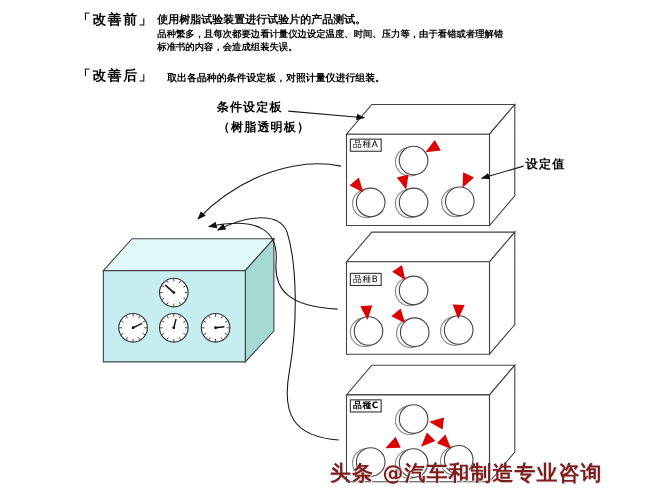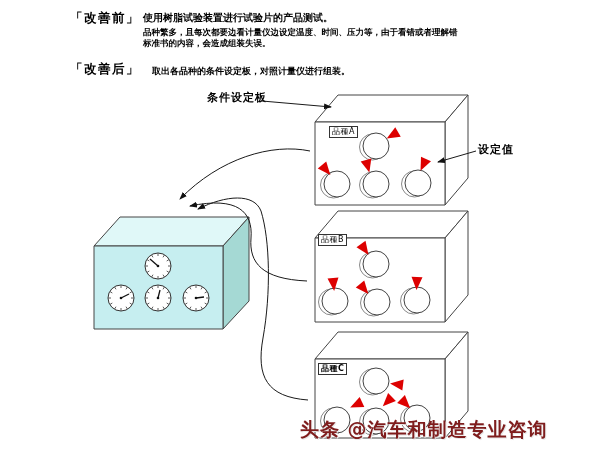--- a/index.html
+++ b/index.html
@@ -22,21 +22,22 @@
 <body>
 
 <div class="stage">
 
   <div class="abs bracket-label" style="left:70px;top:10px;">「改善前」</div>
   <div class="abs body-line1" style="left:143px;top:11px;">使用树脂试验装置进行试验片的产品测试。</div>
   <div class="abs body-para" style="left:143px;top:27px;">品种繁多，且每次都要边看计量仪边设定温度、时间、压力等，由于看错或者理解错标准书的内容，会造成组装失误。</div>
   <div class="abs bracket-label" style="left:70px;top:61px;">「改善后」</div>
   <div class="abs after-line" style="left:152px;top:65px;">取出各品种的条件设定板，对照计量仪进行组装。</div>
 
-  <div class="abs anno" style="left:207px;top:90px;">条件设定板</div>
+  <div class="abs anno" style="left:197px;top:90px;">条件设定板</div>
+  <div class="abs anno" style="left:198px;top:108px;">（树脂透明板）</div>
   <div class="abs anno" style="left:478px;top:142px;text-align:right;">设定值</div>
 
   <svg width="600" height="450" viewBox="0 0 600 450">
     <defs>
       <marker id="ah" markerWidth="10" markerHeight="8" refX="7" refY="3" orient="auto" markerUnits="userSpaceOnUse">
         <path d="M0,0 L8,3 L0,6 Z" fill="#111"></path>
       </marker>
       <path id="tri" d="M0,-5.5 L13,0 L0,5.5 Z"></path>
       <g id="gauge">
         <circle r="13" fill="#ffffff" stroke="#333" stroke-width="1"></circle>
@@ -149,18 +150,18 @@
 
     <g fill="none" stroke="#1a1a1a" stroke-width="1">
       <path d="M310,151 C272,143 220,158 180,199" marker-end="url(#ah)"></path>
       <path d="M307,281 C262,279 249,263 251,238 C253,212 238,196 190,206" marker-end="url(#ah)"></path>
       <path d="M308,400 C267,397 256,377 263,338 C271,293 270,240 261,211 C254,193 226,195 198,209" marker-end="url(#ah)"></path>
       <path d="M262,101 L331,107" marker-end="url(#ah)"></path>
       <path d="M476,151 L438,162" marker-end="url(#ah)"></path>
     </g>
   </svg>
 
-  <div class="panel-tag" style="left:318px;top:126px;margin-left:11px;">品種A</div>
-  <div class="panel-tag" style="left:318px;top:234px;">品種B</div>
+  <div class="panel-tag" style="left:318px;top:126px;">品種A</div>
+  <div class="panel-tag" style="left:318px;top:248px;">品種B</div>
   <div class="panel-tag" style="left:318px;top:363px;font-weight:bold;">品種C</div>
 
   <div class="abs watermark" style="left:300px;top:417px;">头条 @汽车和制造专业咨询</div>
 </div>
 
 </body></html>

